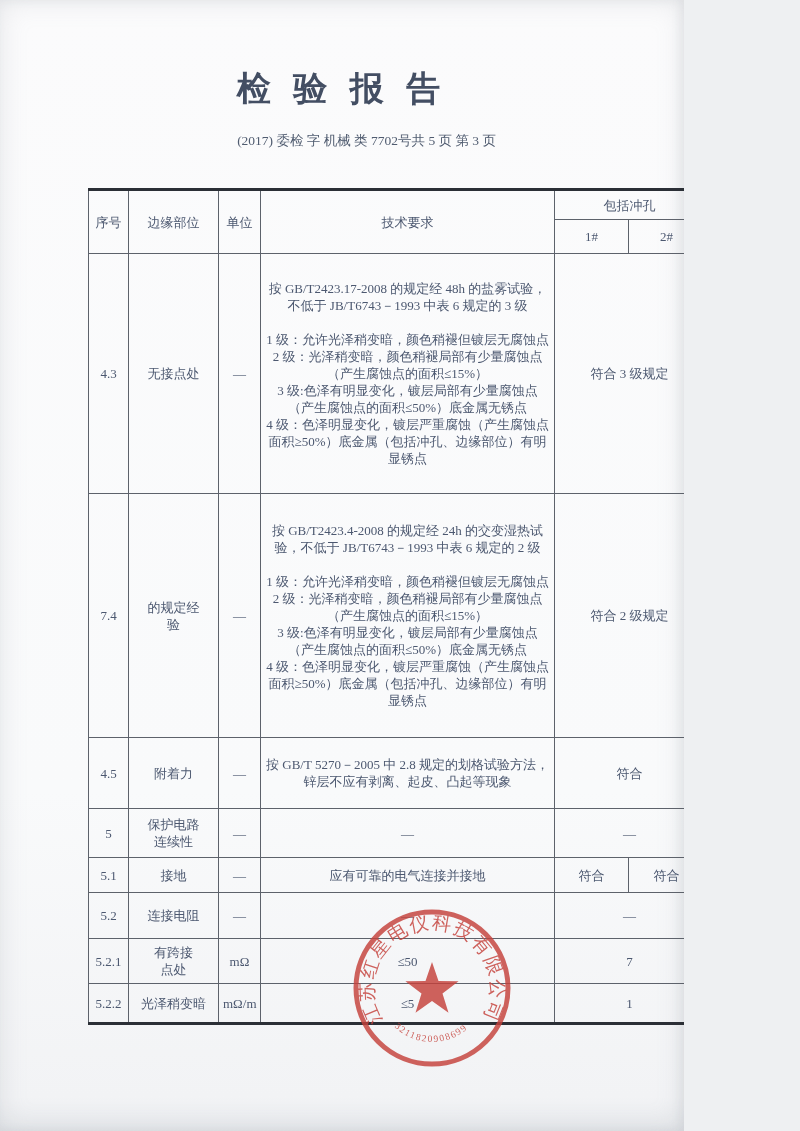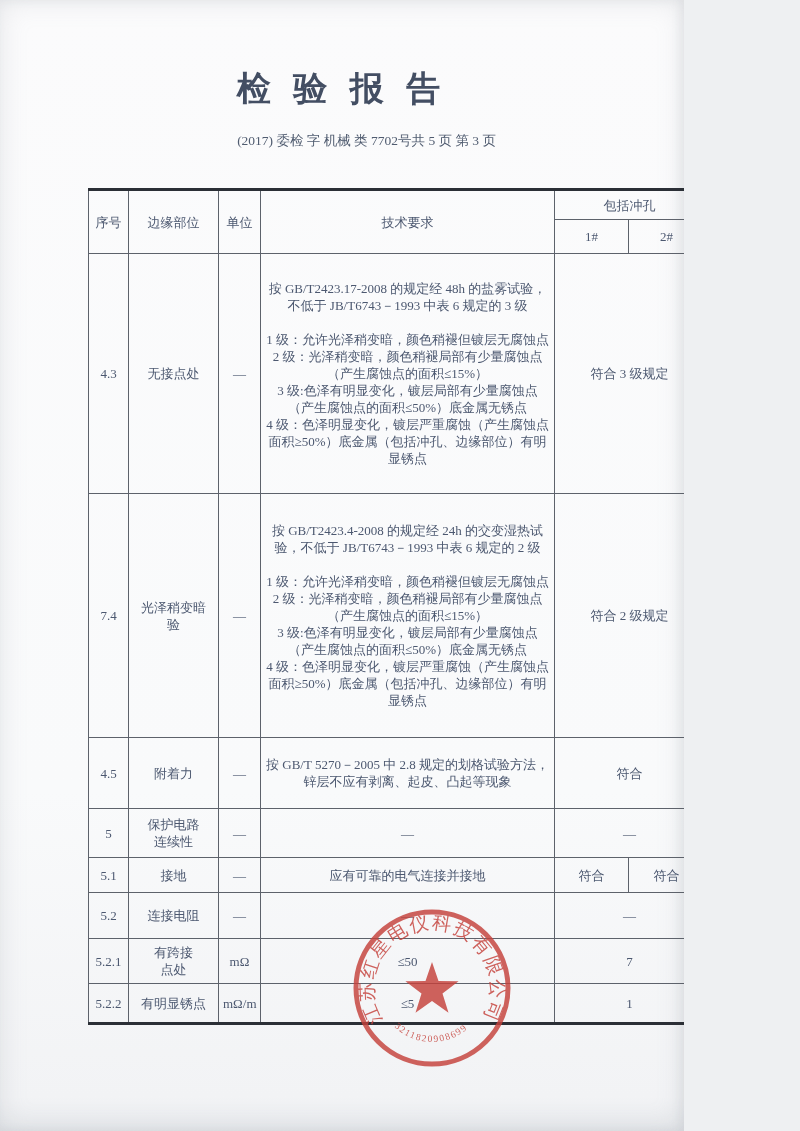--- a/index.html
+++ b/index.html
@@ -123,21 +123,21 @@
 1 级：允许光泽稍变暗，颜色稍褪但镀层无腐蚀点
 2 级：光泽稍变暗，颜色稍褪局部有少量腐蚀点（产生腐蚀点的面积≤15%）
 3 级:色泽有明显变化，镀层局部有少量腐蚀点（产生腐蚀点的面积≤50%）底金属无锈点
 4 级：色泽明显变化，镀层严重腐蚀（产生腐蚀点面积≥50%）底金属（包括冲孔、边缘部位）有明显锈点</td>
         <td colspan="2">符合 3 级规定</td>
         <td>合格</td>
       </tr>
 
       <tr style="height:244px">
         <td>7.4</td>
-        <td class="pre">光泽稍变暗
+        <td class="pre">的规定经
 验</td>
         <td>—</td>
         <td class="req pre">按 GB/T2423.4-2008 的规定经 24h 的交变湿热试验，不低于 JB/T6743－1993 中表 6 规定的 2 级
 
 1 级：允许光泽稍变暗，颜色稍褪但镀层无腐蚀点
 2 级：光泽稍变暗，颜色稍褪局部有少量腐蚀点（产生腐蚀点的面积≤15%）
 3 级:色泽有明显变化，镀层局部有少量腐蚀点（产生腐蚀点的面积≤50%）底金属无锈点
 4 级：色泽明显变化，镀层严重腐蚀（产生腐蚀点面积≥50%）底金属（包括冲孔、边缘部位）有明显锈点</td>
         <td colspan="2">符合 2 级规定</td>
         <td>合格</td>
@@ -186,21 +186,21 @@
         <td class="pre">有跨接
 点处</td>
         <td>mΩ</td>
         <td>≤50</td>
         <td colspan="2">7</td>
         <td>合格</td>
       </tr>
 
       <tr style="height:40px">
         <td>5.2.2</td>
-        <td>有明显锈点</td>
+        <td>光泽稍变暗</td>
         <td>mΩ/m</td>
         <td>≤5</td>
         <td colspan="2">1</td>
         <td>合格</td>
       </tr>
     </tbody>
   </table>
 
   <svg class="stamp" viewBox="0 0 172 172" xmlns="http://www.w3.org/2000/svg">
     <defs>

